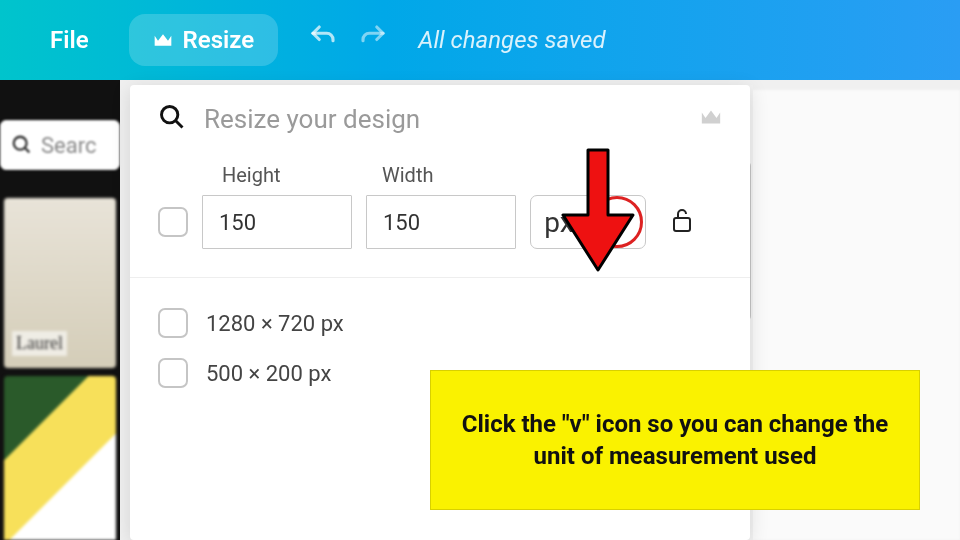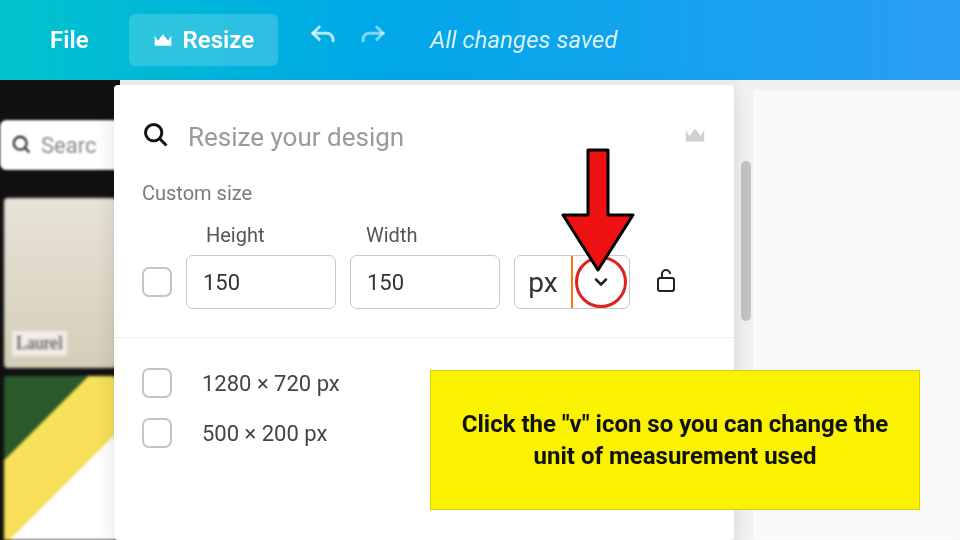--- a/index.html
+++ b/index.html
@@ -12,29 +12,29 @@
     display: flex;
     align-items: center;
     padding: 8px 30px;
     filter: blur(0.5px);
   }
   .topbar .file-btn {
     color: #fff; font-size: 24px; font-weight: 600; padding: 10px 20px; cursor: pointer;
   }
   .topbar .resize-btn {
     color: #fff; font-size: 24px; font-weight: 600; padding: 12px 24px;
-    background: rgba(255,255,255,0.18); border-radius: 6px; margin-left: 20px;
+    background: rgba(255,255,255,0.18); border-radius: 16px; margin-left: 20px;
     display: flex; align-items: center; gap: 10px; cursor: pointer;
   }
   .topbar .undo, .topbar .redo {
     color: rgba(255,255,255,0.7); font-size: 28px; margin-left: 30px; cursor: pointer;
   }
   .topbar .redo { margin-left: 20px; }
   .topbar .saved {
-    color: rgba(255,255,255,0.85); font-size: 24px; font-style: italic; margin-left: 42px;
+    color: rgba(255,255,255,0.85); font-size: 24px; font-style: italic; margin-left: 30px;
   }
 
   
   .left-bg {
     position: absolute; top: 80px; left: 0; width: 120px; height: 460px;
     background: #111;
   }
   .left-search {
     position: absolute; top: 120px; left: 0; width: 120px; height: 50px;
     background: #fff; border: 1px solid #e0e0e0; border-radius: 6px;
@@ -55,23 +55,23 @@
   .tmpl2 { background: linear-gradient(135deg,#2a5a2a 30%, #f7e05a 30%, #f7e05a 60%, #fff 60%); }
 
   
   .right-pane {
     position: absolute; top: 90px; left: 740px; right: 0; bottom: 0;
     background: #fafafa; filter: blur(1px);
   }
 
   
   .panel {
-    position: absolute; top: 85px; left: 114px; width: 620px; height: 455px;
+    position: absolute; top: 85px; left: 130px; width: 620px; height: 455px;
     background: #fff; border-radius: 4px; box-shadow: 0 4px 20px rgba(0,0,0,0.12);
-    padding: 36px 28px;
+    padding: 18px 28px;
   }
   .panel .search-row {
     display: flex; align-items: center; gap: 18px; margin-bottom: 28px;
   }
   .panel .search-row .mag { width: 28px; height: 28px; color:#222;}
   .panel .search-row .inp {
     flex: 1; border: none; outline: none; font-size: 26px; color: #222;
   }
   .panel .search-row .inp::placeholder { color: #9a9a9a; }
   .panel .crown-grey { color:#cfcfcf; font-size:20px; }
@@ -81,42 +81,42 @@
   }
   .wh-labels { display:flex; gap: 0; margin-left: 64px; margin-bottom:8px;}
   .wh-labels .lbl { width: 160px; color:#555; font-size:20px;}
   .size-row {
     display: flex; align-items: center; gap: 14px; margin-bottom: 28px;
   }
   .chk {
     width: 30px; height: 30px; border: 2px solid #c5c5c5; border-radius: 7px; background:#fff;
   }
   .numbox {
-    width: 150px; height: 54px; border: 1.5px solid #c8c8c8; border-radius: 7px;
+    width: 150px; height: 54px; border: 1.5px solid #c8c8c8; border-radius: 1px;
     font-size: 22px; color:#333; padding: 0 16px; display:flex; align-items:center;
   }
   .unit-group {
     display:flex; border:1.5px solid #c8c8c8; border-radius:7px; height:54px; overflow:visible; position:relative;
   }
   .unit-label { width:58px; display:flex; align-items:center; justify-content:center; font-size:28px; color:#333; border-right:2px solid #f97316;}
   .unit-chevron {
     width:56px; display:flex; align-items:center; justify-content:center; cursor:pointer; position:relative;
   }
   .unit-chevron svg{width:20px;height:20px;}
   .red-circle {
     position:absolute; width:52px; height:52px; border:3px solid #d22; border-radius:50%;
     top:0px; left:2px; pointer-events:none;
   }
   .lock-icon { margin-left:10px; color:#333; }
   .lock-icon svg{width:24px;height:28px;}
 
   .divider { height:1px; background:#eee; margin: 10px -28px 20px -28px;}
 
   .recent-item {
-    display:flex; align-items:center; gap:30px; padding:10px 0; font-size:22px; color:#444;
+    display:flex; align-items:center; gap:18px; padding:10px 0; font-size:22px; color:#444;
   }
 
   
   .panel-scroll {
     position:absolute; top:85px; left:739px; width:14px; height:455px;
     background:#f2f2f2;
   }
   .panel-scroll .thumb{
     position:absolute; top:76px; left:2px; width:10px; height:160px; background:#c4c4c4; border-radius:5px;
   }
@@ -191,21 +191,20 @@
         </svg>
     </span>
     <input class="inp" placeholder="Resize your design" style="">
     <span class="crown-grey">
       <svg width="22" height="18" viewBox="0 0 24 18" fill="#d0d0d0">
           <path d="M2 4l4 6 6-8 6 8 4-6v12H2z"></path>
         </svg>
     </span>
   </div>
 
-  <div class="section-label">Custom size</div>
 
   <div class="wh-labels">
     <div class="lbl">Height</div>
     <div class="lbl">Width</div>
   </div>
 
   <div class="size-row">
     <div class="chk"></div>
     <div class="numbox">150</div>
     <div class="numbox">150</div>

